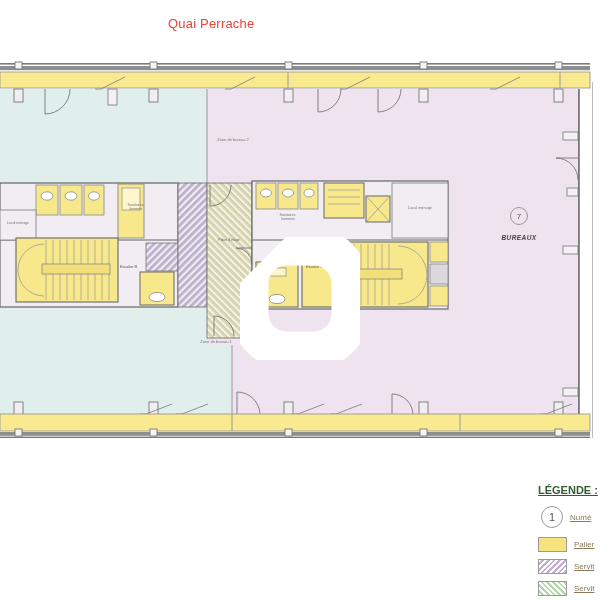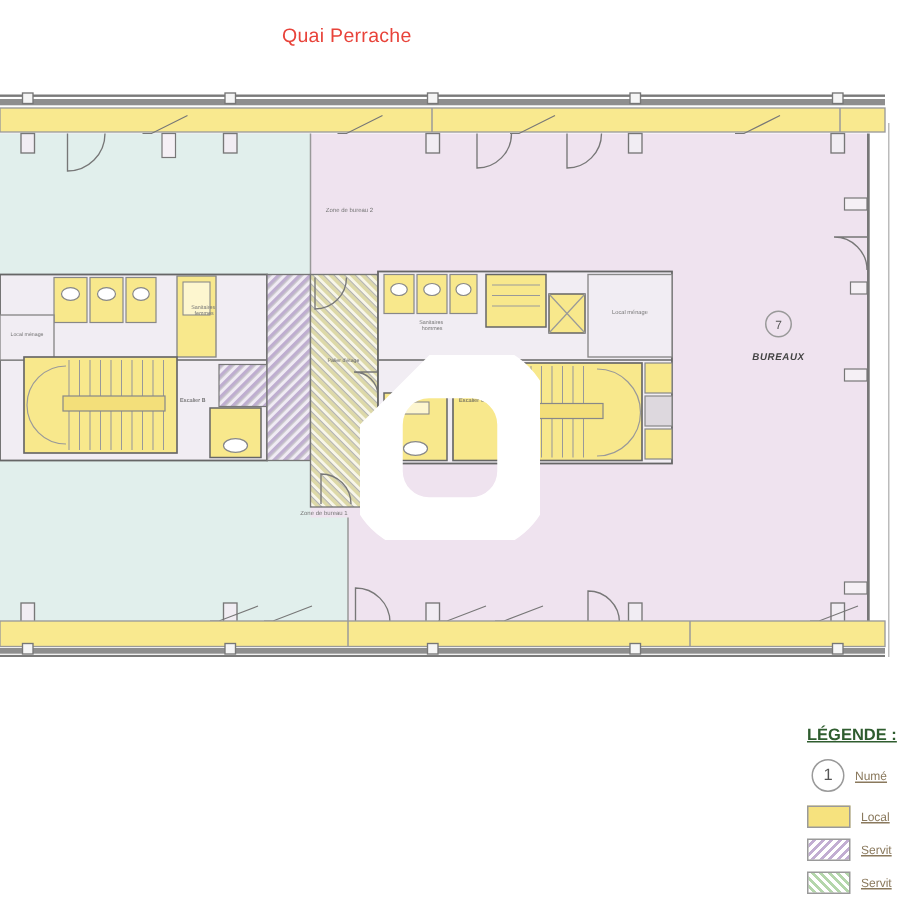--- a/index.html
+++ b/index.html
@@ -3,21 +3,21 @@
 <meta charset="utf-8">
 <style>
   html,body{margin:0;padding:0;}
   body{
     width:600px;height:600px;position:relative;overflow:hidden;
     background:#ffffff;
     font-family:"Liberation Sans", sans-serif;
   }
   .street-label{
     position:absolute;top:16px;left:168px;
-    color:#e8433a;font-size:13px;letter-spacing:.2px;margin-left:20px;
+    color:#e8433a;font-size:13px;letter-spacing:.2px;
   }
   .plan-svg{position:absolute;left:0;top:0;}
   
   .legend{position:absolute;left:538px;top:484px;width:120px;}
   .legend-title{
     font-size:11px;font-weight:bold;color:#2f5d2f;
     text-decoration:underline;margin-bottom:10px;white-space:nowrap;
   }
   .legend-item{display:flex;align-items:center;margin-bottom:7px;}
   .legend-item .lab{
@@ -283,21 +283,21 @@
 <div class="legend">
   <div class="legend-title">LÉGENDE :</div>
 
   <div class="legend-item item-circle">
     <div class="sym-circle">1</div>
     <div class="lab">Numé</div>
   </div>
 
   <div class="legend-item">
     <div class="sym-swatch sym-yellow"></div>
-    <div class="lab">Local</div>
+    <div class="lab">Palier</div>
   </div>
 
   <div class="legend-item">
     <div class="sym-swatch sym-hatch-violet"></div>
     <div class="lab">Servit</div>
   </div>
 
   <div class="legend-item">
     <div class="sym-swatch sym-hatch-green"></div>
     <div class="lab">Servit</div>

